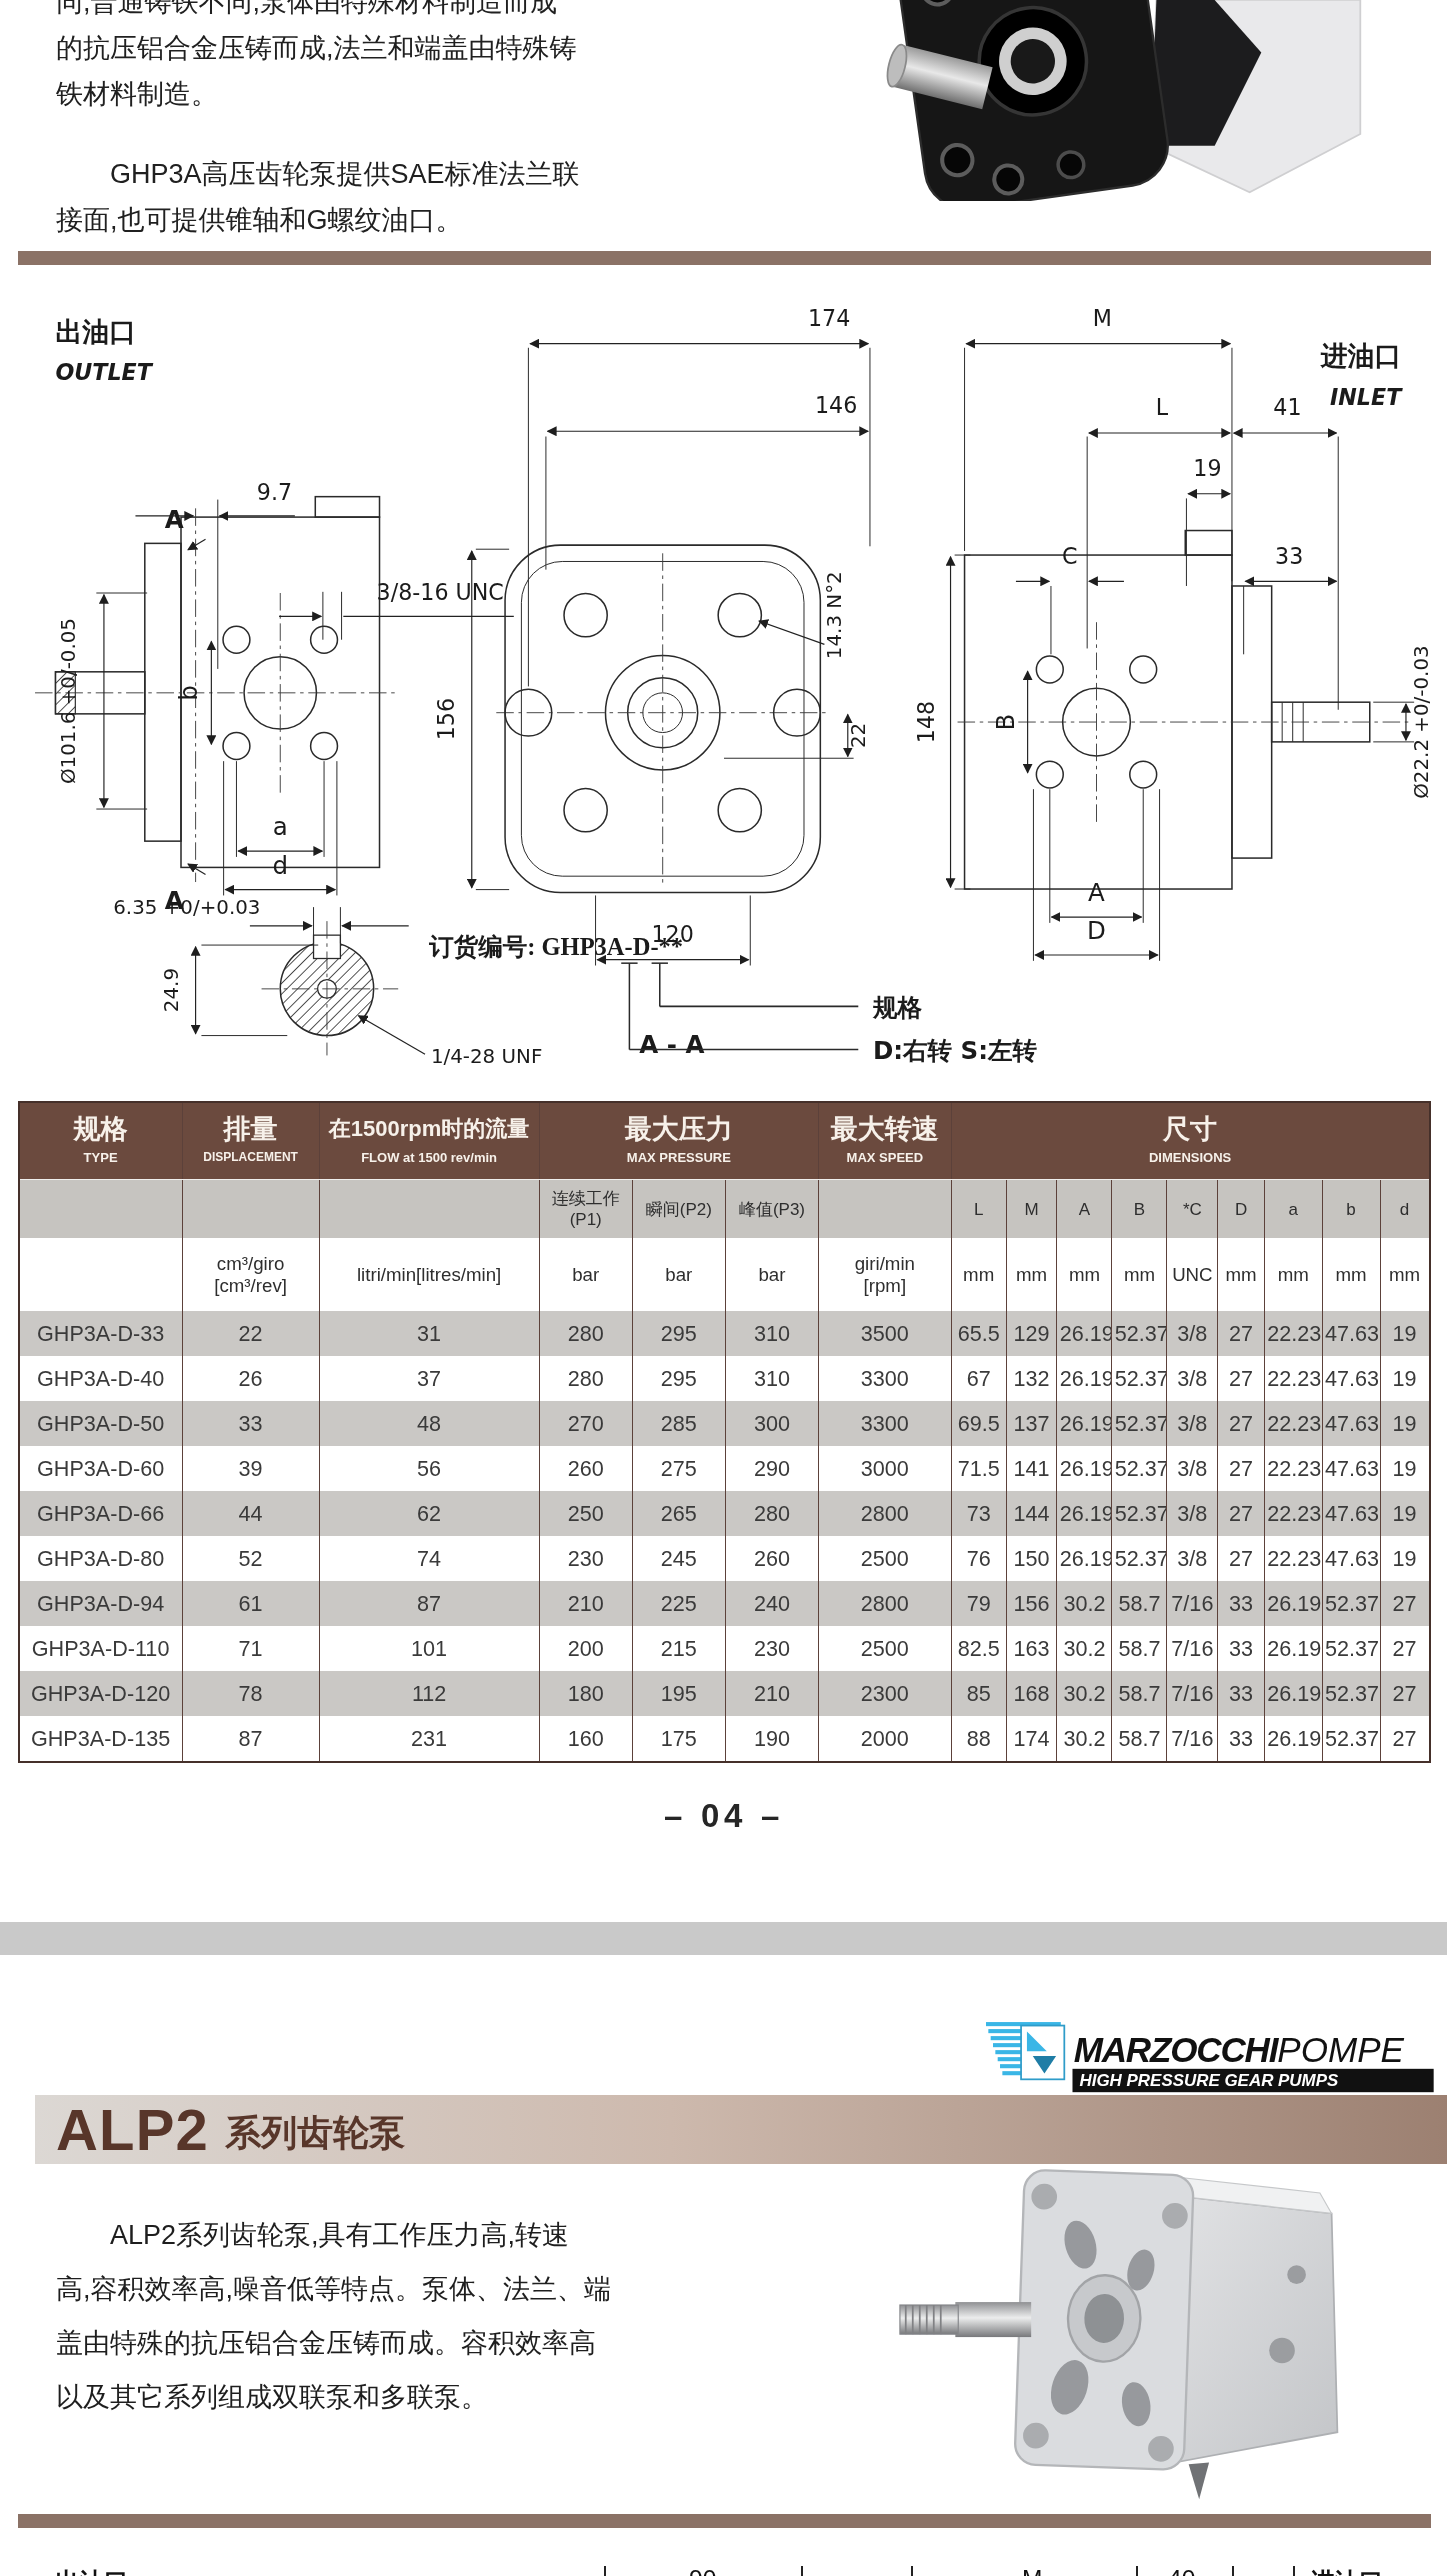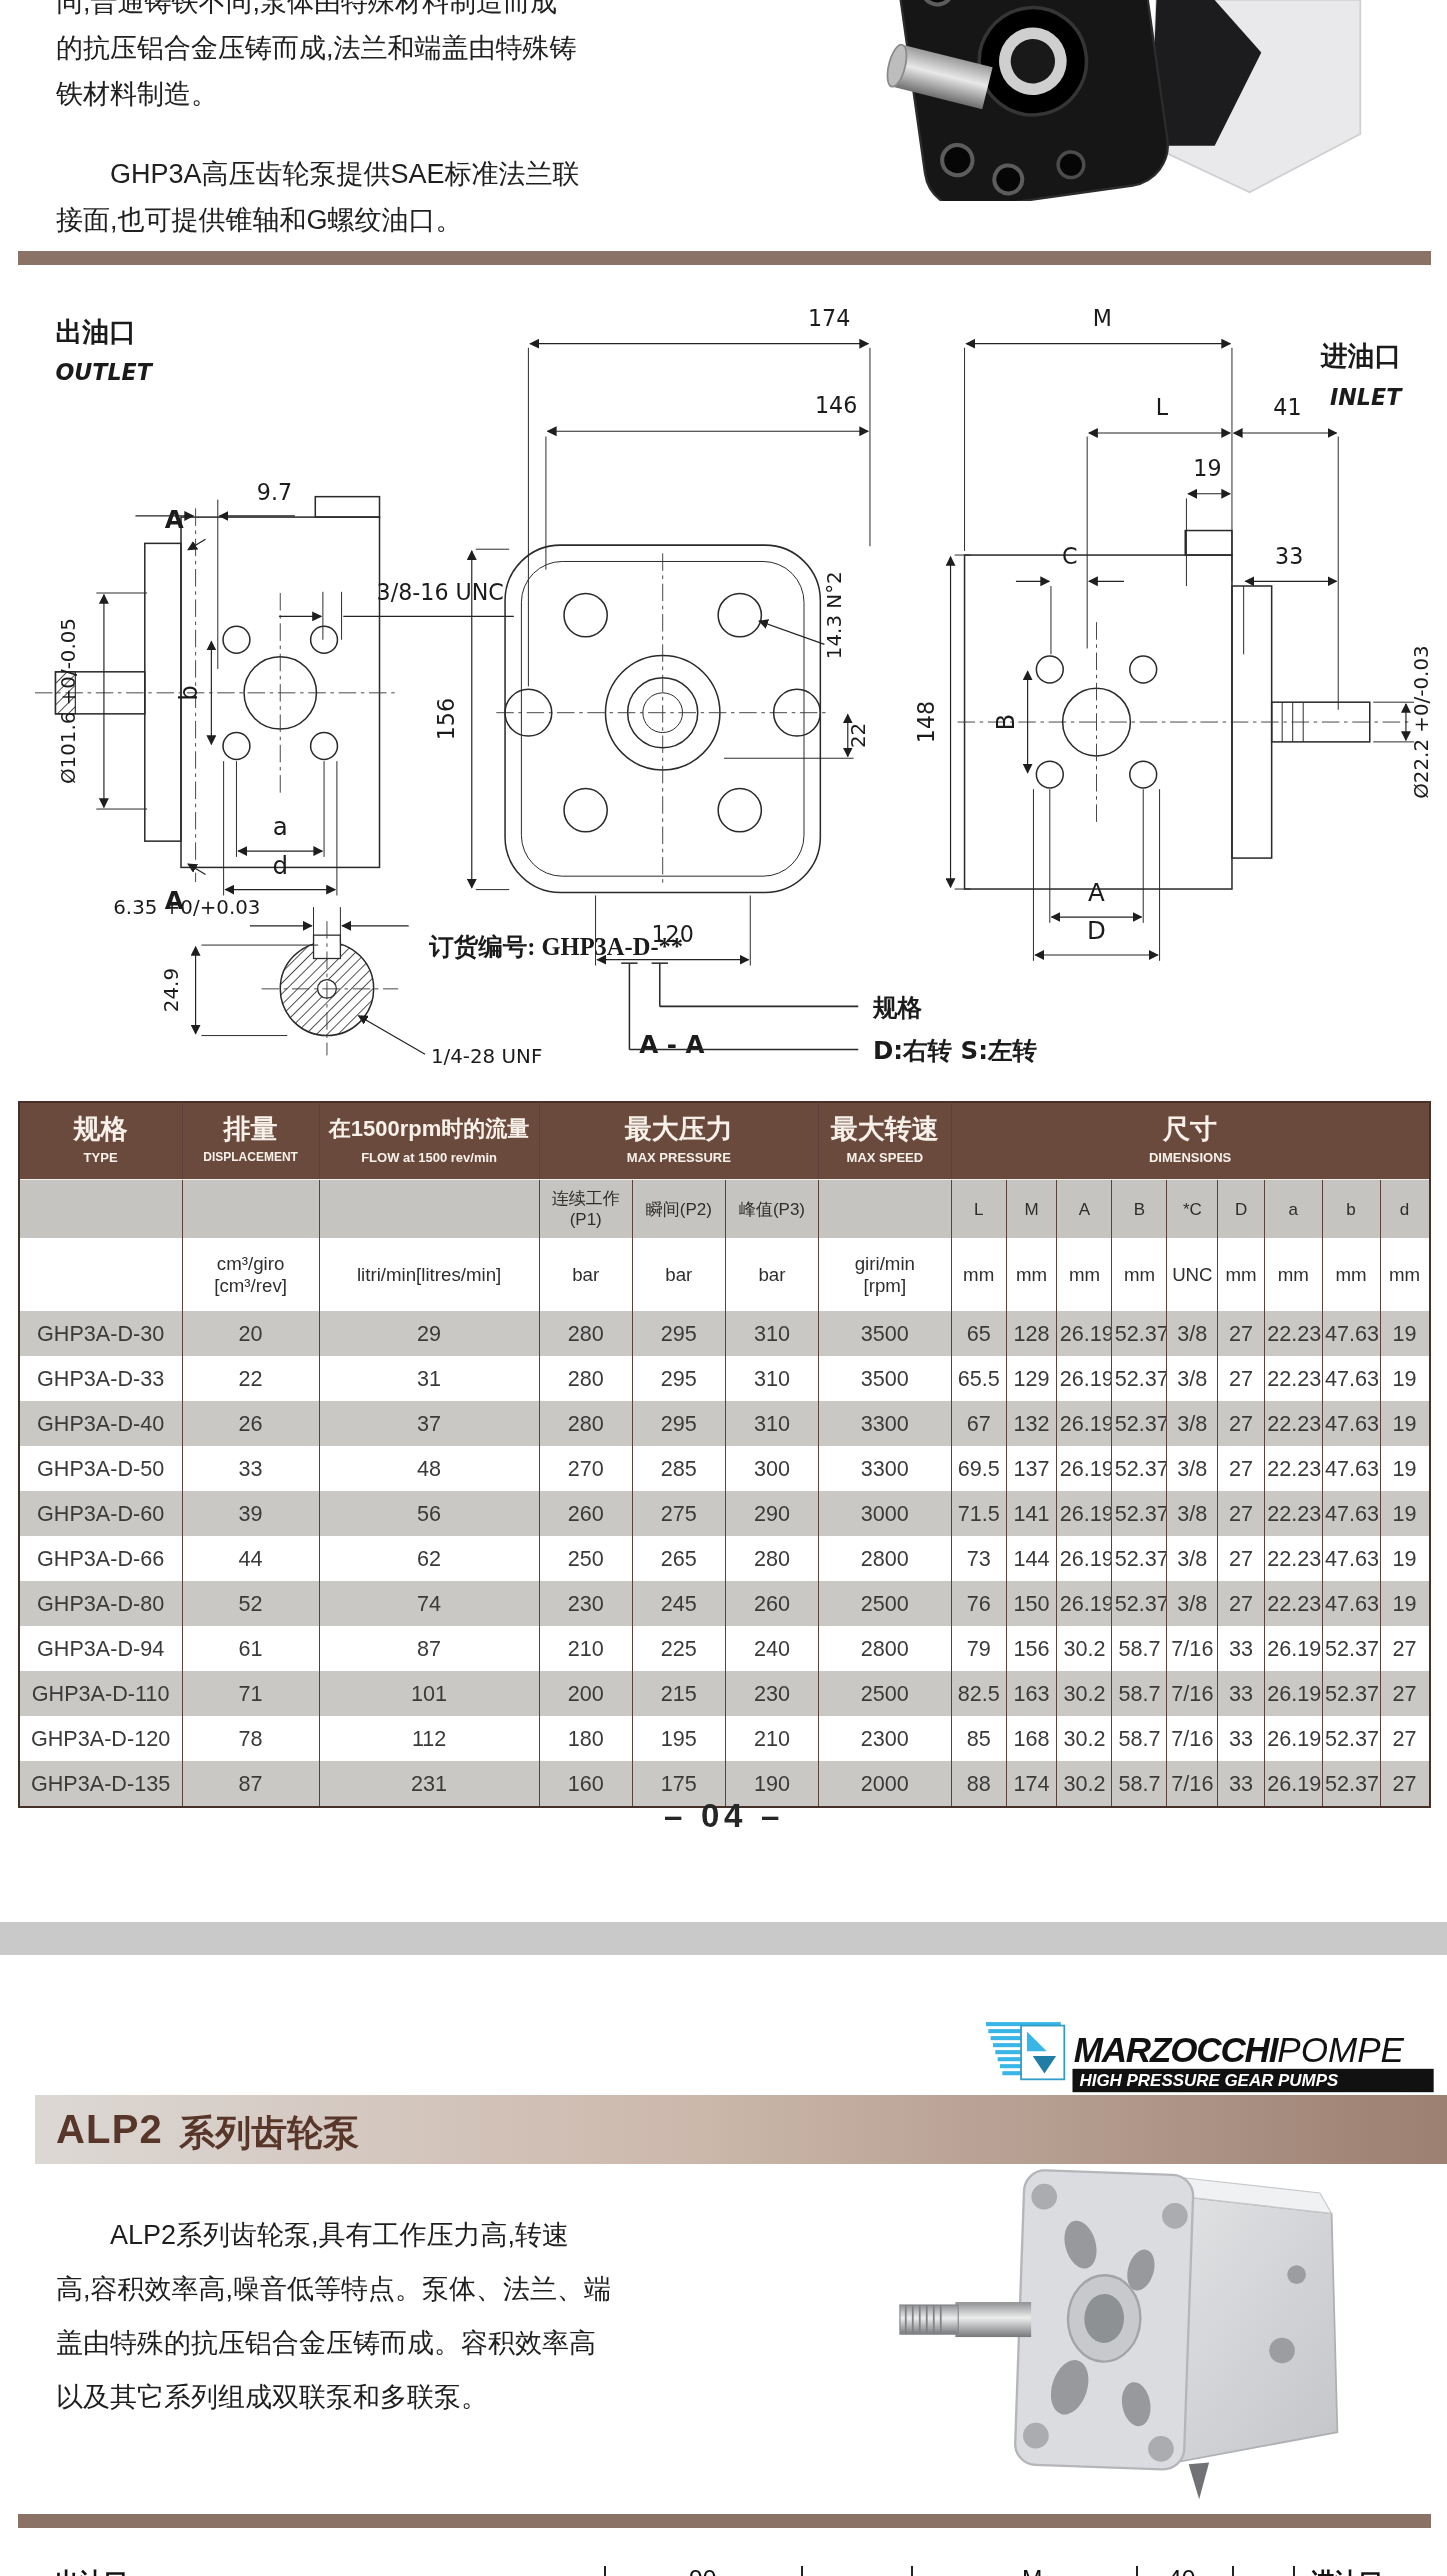--- a/index.html
+++ b/index.html
@@ -46,21 +46,21 @@
   tbody.data tr:nth-child(even) td{background:#ffffff;}
   
   .pagenum{position:absolute;left:0;top:1797px;width:1448px;text-align:center;
            font-size:33px;font-weight:bold;letter-spacing:4.7px;color:#262626;}
   .pagesep{position:absolute;left:0;top:1922px;width:1448px;height:33px;background:#c9c9c9;}
   
   .logo{position:absolute;left:986px;top:2015px;width:450px;height:79px;}
   .band{position:absolute;left:35px;top:2095px;width:1413px;height:69px;
         background:linear-gradient(90deg,#dcd8d4 0%,#cdb9ad 45%,#9c8071 100%);
         display:flex;align-items:center;}
-  .band .big{font-size:40px;font-weight:bold;color:#58362a;margin-left:21px;letter-spacing:1.2px;}
+  .band .big{font-size:58px;font-weight:bold;color:#58362a;margin-left:21px;letter-spacing:1.2px;}
   .band .suf{font-size:36px;font-weight:bold;color:#58362a;margin-left:16.3px;margin-top:8.2px;}
   .para2{position:absolute;left:56px;top:2208px;width:759px;font-size:27px;line-height:54px;color:#1e1e1e;}
   .bottomstrip{position:absolute;left:0;top:2557px;width:1448px;height:18.7px;overflow:hidden;}
   .bs{position:absolute;top:8.2px;font-size:24.5px;font-weight:bold;color:#111;}
   .tick{position:absolute;top:9.3px;width:1.8px;height:9.3px;background:#222;}
 </style>
 </head>
 <body>
 
 <div class="page">
@@ -397,38 +397,20 @@
           <td>mm</td>
           <td>UNC</td>
           <td>mm</td>
           <td>mm</td>
           <td>mm</td>
           <td>mm</td>
         </tr>
       </thead>
       <tbody class="data">
           <tr>
-            <td>GHP3A-D-30</td>
-            <td>20</td>
-            <td>29</td>
-            <td>280</td>
-            <td>295</td>
-            <td>310</td>
-            <td>3500</td>
-            <td>65</td>
-            <td>128</td>
-            <td>26.19</td>
-            <td>52.37</td>
-            <td>3/8</td>
-            <td>27</td>
-            <td>22.23</td>
-            <td>47.63</td>
-            <td>19</td>
-          </tr>
-          <tr>
             <td>GHP3A-D-33</td>
             <td>22</td>
             <td>31</td>
             <td>280</td>
             <td>295</td>
             <td>310</td>
             <td>3500</td>
             <td>65.5</td>
             <td>129</td>
             <td>26.19</td>

